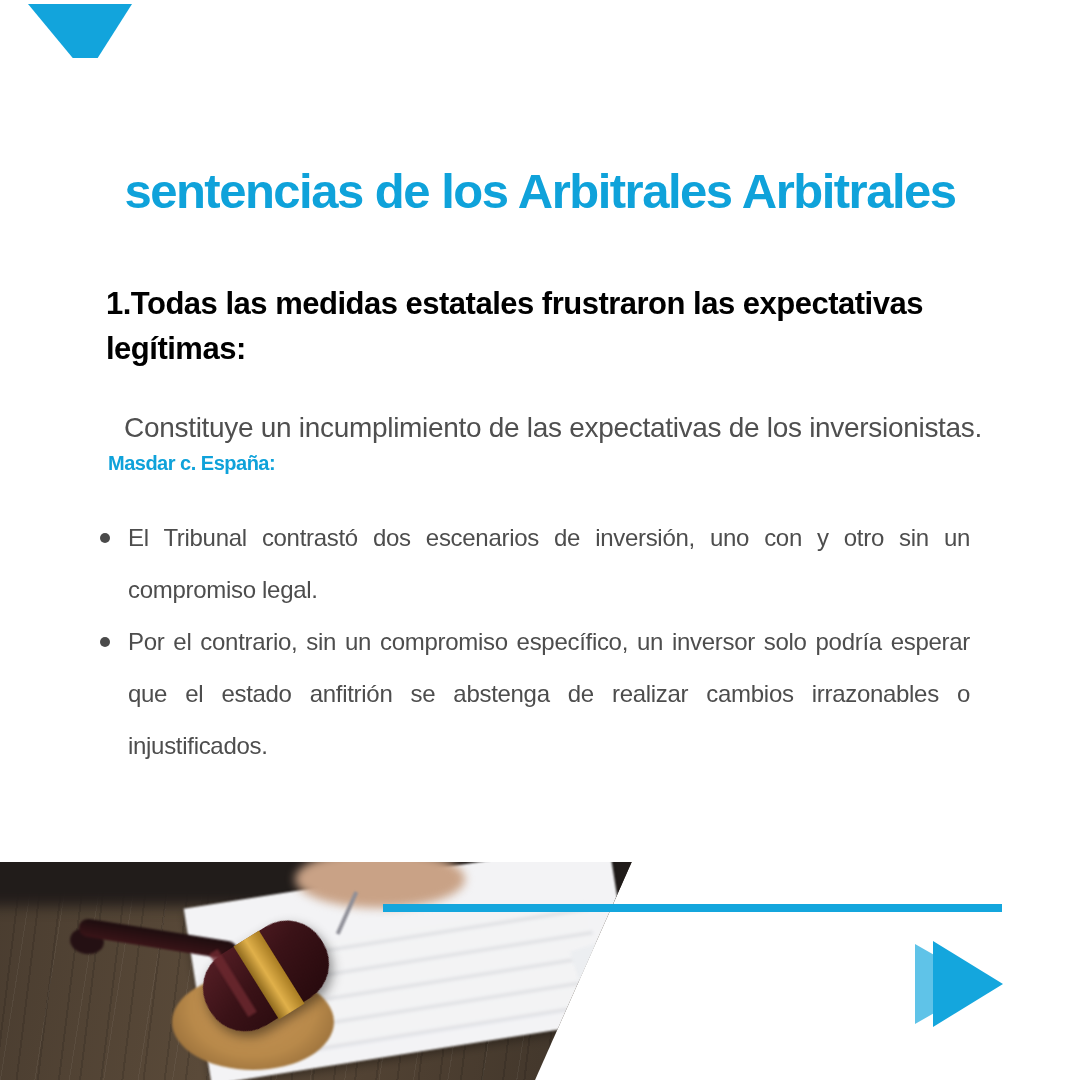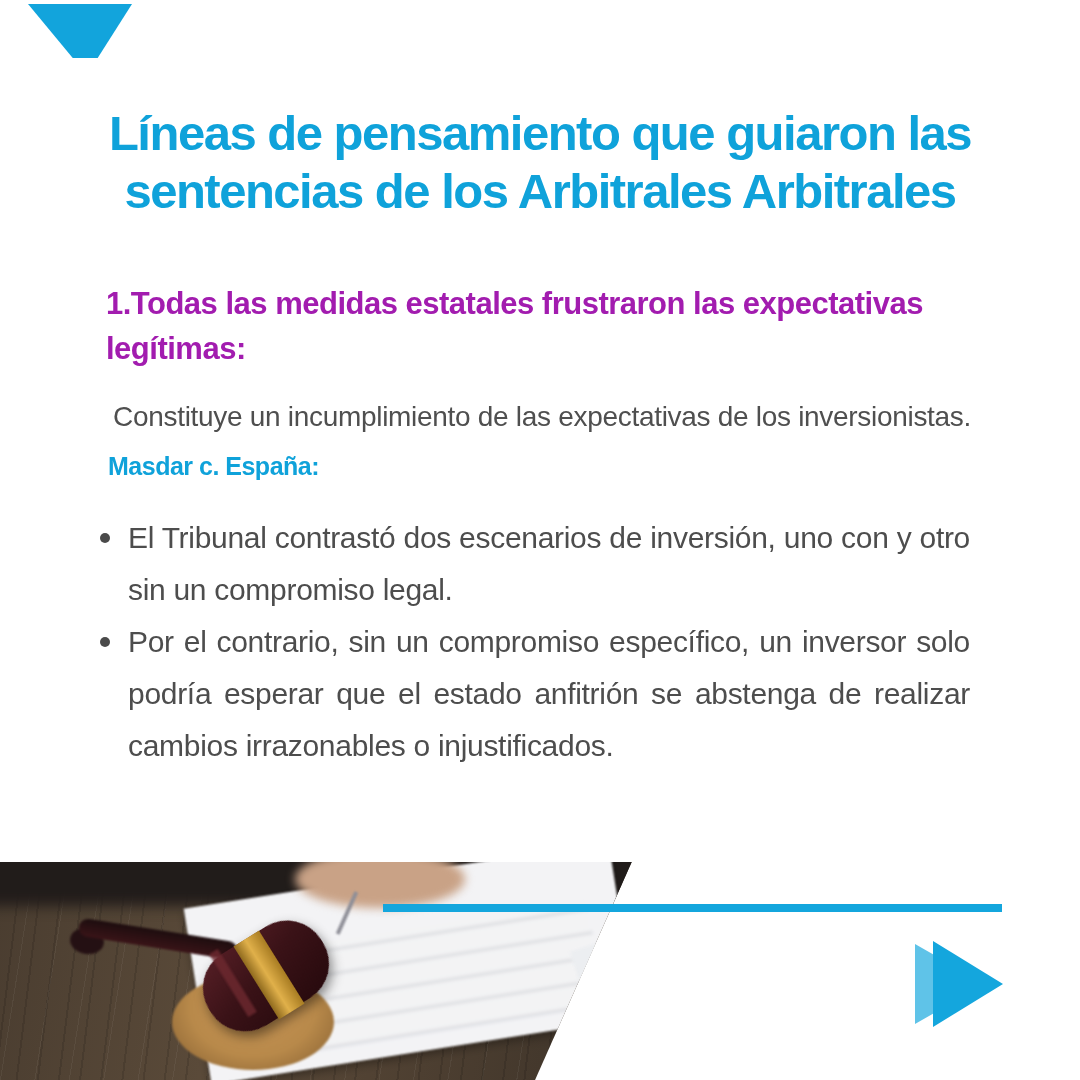--- a/index.html
+++ b/index.html
@@ -15,38 +15,38 @@
   }
   
   .title{
     position:absolute;top:104px;left:0;width:1080px;text-align:center;
     color:#0fa2da;font-weight:700;font-size:49px;line-height:58px;
     letter-spacing:-1.5px;
   }
   
   .section-heading{
     position:absolute;top:281px;left:106px;width:890px;
-    color:#a21caf;font-weight:700;font-size:31px;line-height:45px;
+    color:#000000;font-weight:700;font-size:31px;line-height:45px;
     letter-spacing:-0.5px;
   }
   
   .intro{
     position:absolute;top:392px;left:108px;width:890px;
     color:#4f4f4f;font-weight:400;font-size:28px;line-height:40px;
     letter-spacing:-0.3px;
   }
   
   .case-label{
     position:absolute;top:452px;left:108px;
-    color:#0fa2da;font-weight:700;font-size:25px;letter-spacing:-0.5px;
+    color:#0fa2da;font-weight:700;font-size:20px;letter-spacing:-0.5px;
   }
   
   .bullets{
     position:absolute;top:512px;left:98px;width:872px;margin:0;padding:0;
-    list-style:none;color:#4d4d4d;font-size:30px;line-height:52px;
+    list-style:none;color:#4d4d4d;font-size:24px;line-height:52px;
     letter-spacing:-0.3px;
   }
   .bullets li{
     position:relative;padding-left:30px;text-align:justify;text-justify:inter-word;
   }
   .bullets li .dot{
     position:absolute;left:2px;top:21px;width:10px;height:10px;border-radius:50%;
     background:#4a4a4a;
   }
   
@@ -132,27 +132,27 @@
   }
 </style>
 </head>
 <body>
 
 <div class="canvas">
 
   <div class="corner-accent"></div>
 
   <h1 class="title" style="margin:0;">
-    <span>Líneas de pensamiento que guiaron las</span><br>
+    <br>
     <span>sentencias de los Arbitrales Arbitrales</span>
   </h1>
 
   <h2 class="section-heading" style="margin:0;">1.Todas las medidas estatales frustraron las expectativas legítimas:</h2>
 
-  <p class="intro" style="margin:5px;">Constituye un incumplimiento de las expectativas de los inversionistas.</p>
+  <p class="intro" style="margin:16px;">Constituye un incumplimiento de las expectativas de los inversionistas.</p>
 
   <h3 class="case-label" style="margin:0;">Masdar c. España:</h3>
 
   <ul class="bullets">
     <li>
       <span class="dot"></span>
       <span>El Tribunal contrastó dos escenarios de inversión, uno con y otro sin un compromiso legal.</span>
     </li>
     <li>
       <span class="dot"></span>

